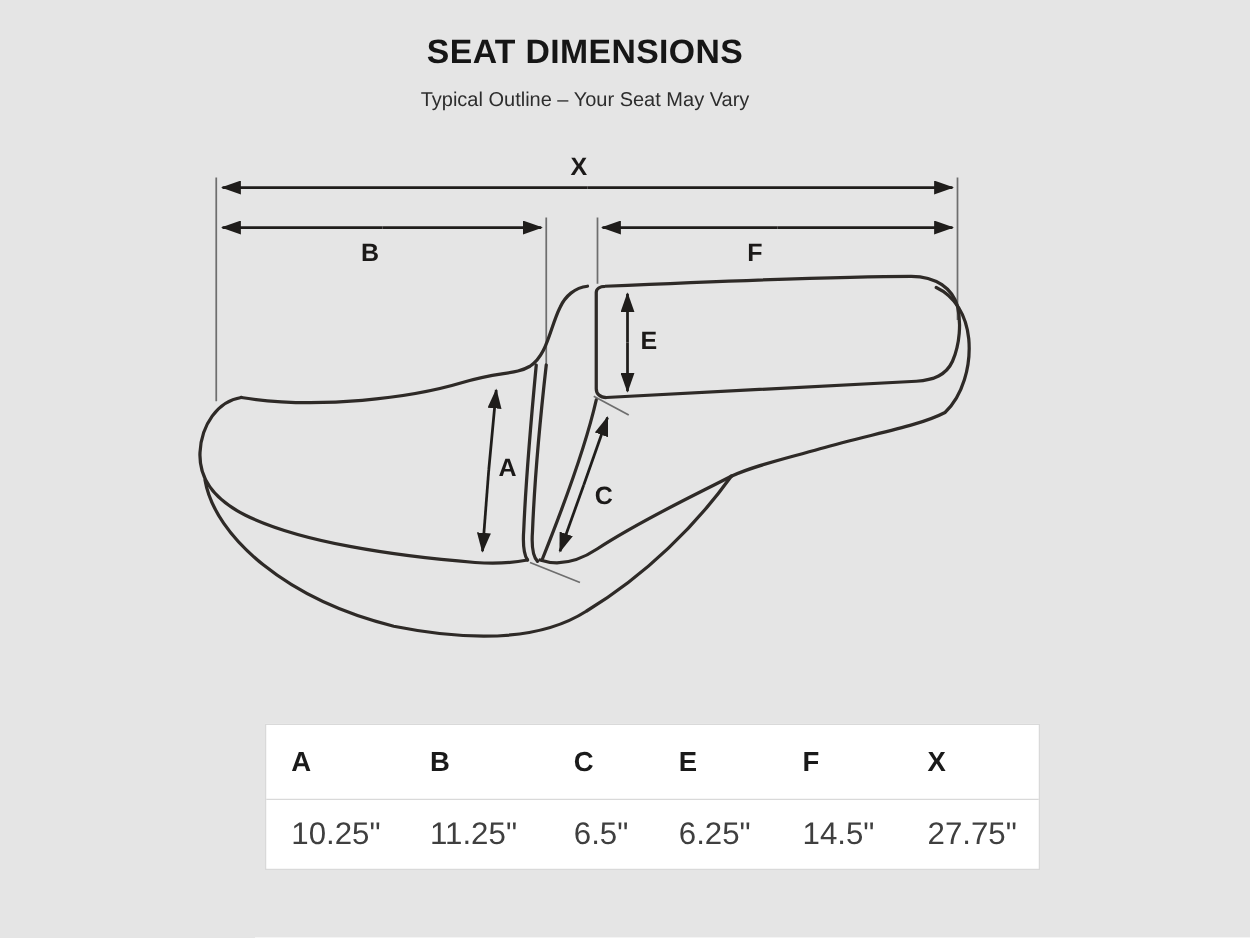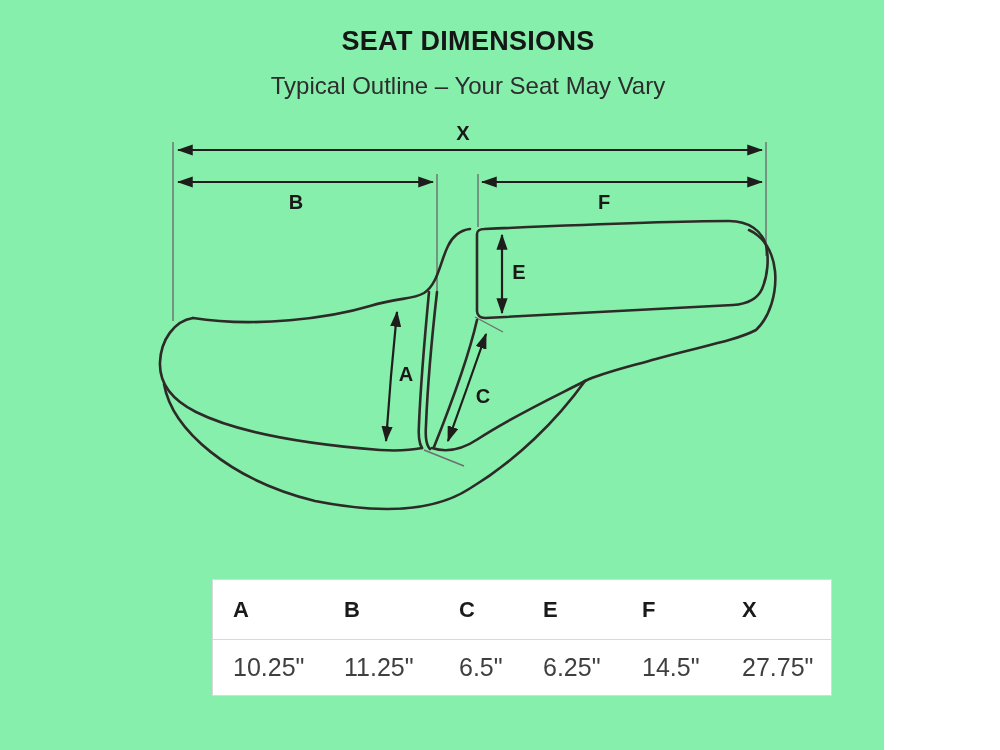--- a/index.html
+++ b/index.html
@@ -1,22 +1,22 @@
 <!DOCTYPE html>
 <html><head>
 <meta charset="utf-8">
 <style>
   * { margin: 0; padding: 0; box-sizing: border-box; }
   html, body { background: #ffffff; }
   body { font-family: "Liberation Sans", sans-serif; }
   .stage {
     position: relative;
-    width: 884px;
+    width: 1000px;
     height: 750px;
-    background: #86efac;
+    background: #e5e5e5;
     overflow: hidden;
   }
   .heading-wrap {
     position: absolute;
     left: 0;
     top: 0;
     width: 936px;
     text-align: center;
   }
   .title {
@@ -25,21 +25,21 @@
     width: 100%;
     font-size: 27px;
     font-weight: 700;
     letter-spacing: 0.3px;
     color: #161616;
   }
   .subtitle {
     position: absolute;
     top: 72px;
     width: 100%;
-    font-size: 24px;
+    font-size: 16px;
     font-weight: 400;
     color: #2d2d2d;
   }
   .diagram-svg {
     position: absolute;
     left: 0;
     top: 0;
     width: 1000px;
     height: 750px;
   }

